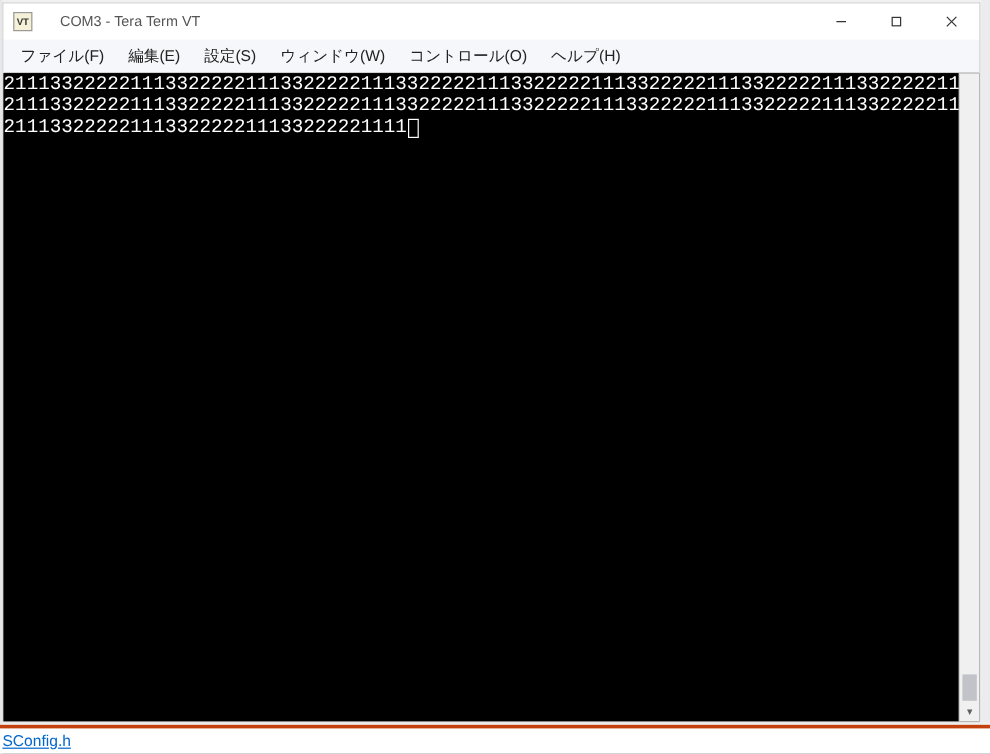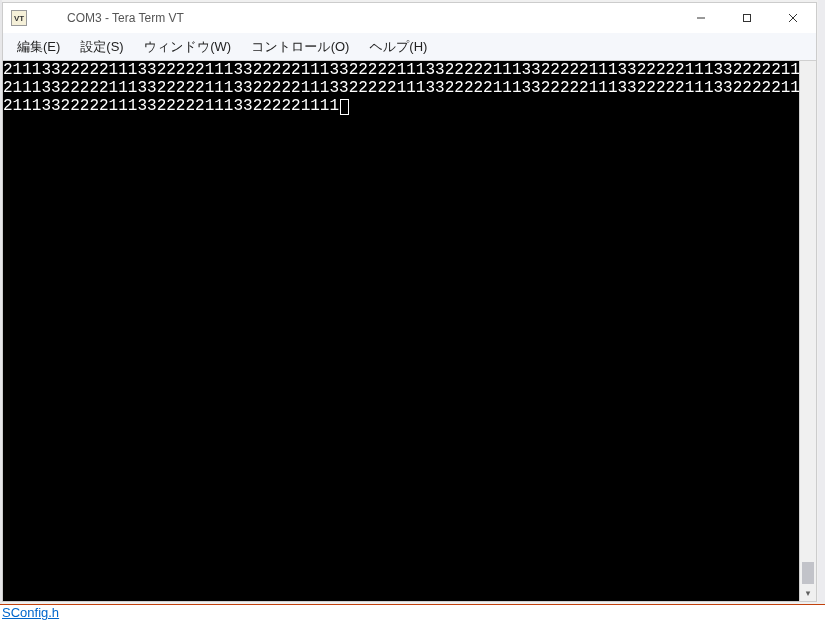--- a/index.html
+++ b/index.html
@@ -27,21 +27,21 @@
     display: flex;
     align-items: center;
     padding: 0 0 0 8px;
     background: #ffffff;
     color: #555555;
     font-size: 12px;
   }
   .app-icon {
     width: 16px;
     height: 16px;
-    margin-right: 24px;
+    margin-right: 7px;
     display: inline-flex;
     align-items: center;
     justify-content: center;
     background: #f5f0d8;
     border: 1px solid #999;
     font-size: 8px;
     font-weight: bold;
     color: #333;
   }
   .title-text { flex: 1; margin-left: 16px; }
@@ -119,23 +119,23 @@
     color:#606060;font-size:9px;
   }
   .vscroll-arrow.down { bottom: 0; }
   .bottom-strip {
     position: absolute;
     left: 0;
     bottom: 0;
     width: 825px;
     height: 24px;
     background: #ffffff;
-    border-top: 1px solid #c2410c;
-    display: flex;
-    align-items: flex-start;
+    border-top: 3px solid #c2410c;
+    display: flex;
+    align-items: center;
     padding-left: 2px;
   }
   .bottom-link {
     color: #0066cc;
     text-decoration: underline;
     font-size: 13px;
     font-family: "Segoe UI", sans-serif;
   }
   .left-edge {
     position:absolute; left:0; top:0; width:2px; height:628px; background:#e7e7e9;
@@ -169,20 +169,21 @@
       <div class="win-btn">
         <svg viewBox="0 0 10 10">
             <line x1="1" y1="1" x2="9" y2="9" stroke="#333" stroke-width="1"></line>
             <line x1="9" y1="1" x2="1" y2="9" stroke="#333" stroke-width="1"></line>
           </svg>
       </div>
     </div>
   </div>
 
   <div class="menubar">
+    <div class="menu-item">ファイル(F)</div>
     <div class="menu-item">編集(E)</div>
     <div class="menu-item">設定(S)</div>
     <div class="menu-item">ウィンドウ(W)</div>
     <div class="menu-item">コントロール(O)</div>
     <div class="menu-item">ヘルプ(H)</div>
   </div>
 
   <div class="terminal-wrap">
     <div class="terminal" id="term"><div class="terminal-line">2111332222211133222221113322222111332222211133222221113322222111332222211133222221113322222</div><div class="terminal-line">2111332222211133222221113322222111332222211133222221113322222111332222211133222221113322222</div><div class="terminal-line">21113322222111332222211133222221111<span class="cursor"></span></div></div>
     <div class="vscrollbar">

